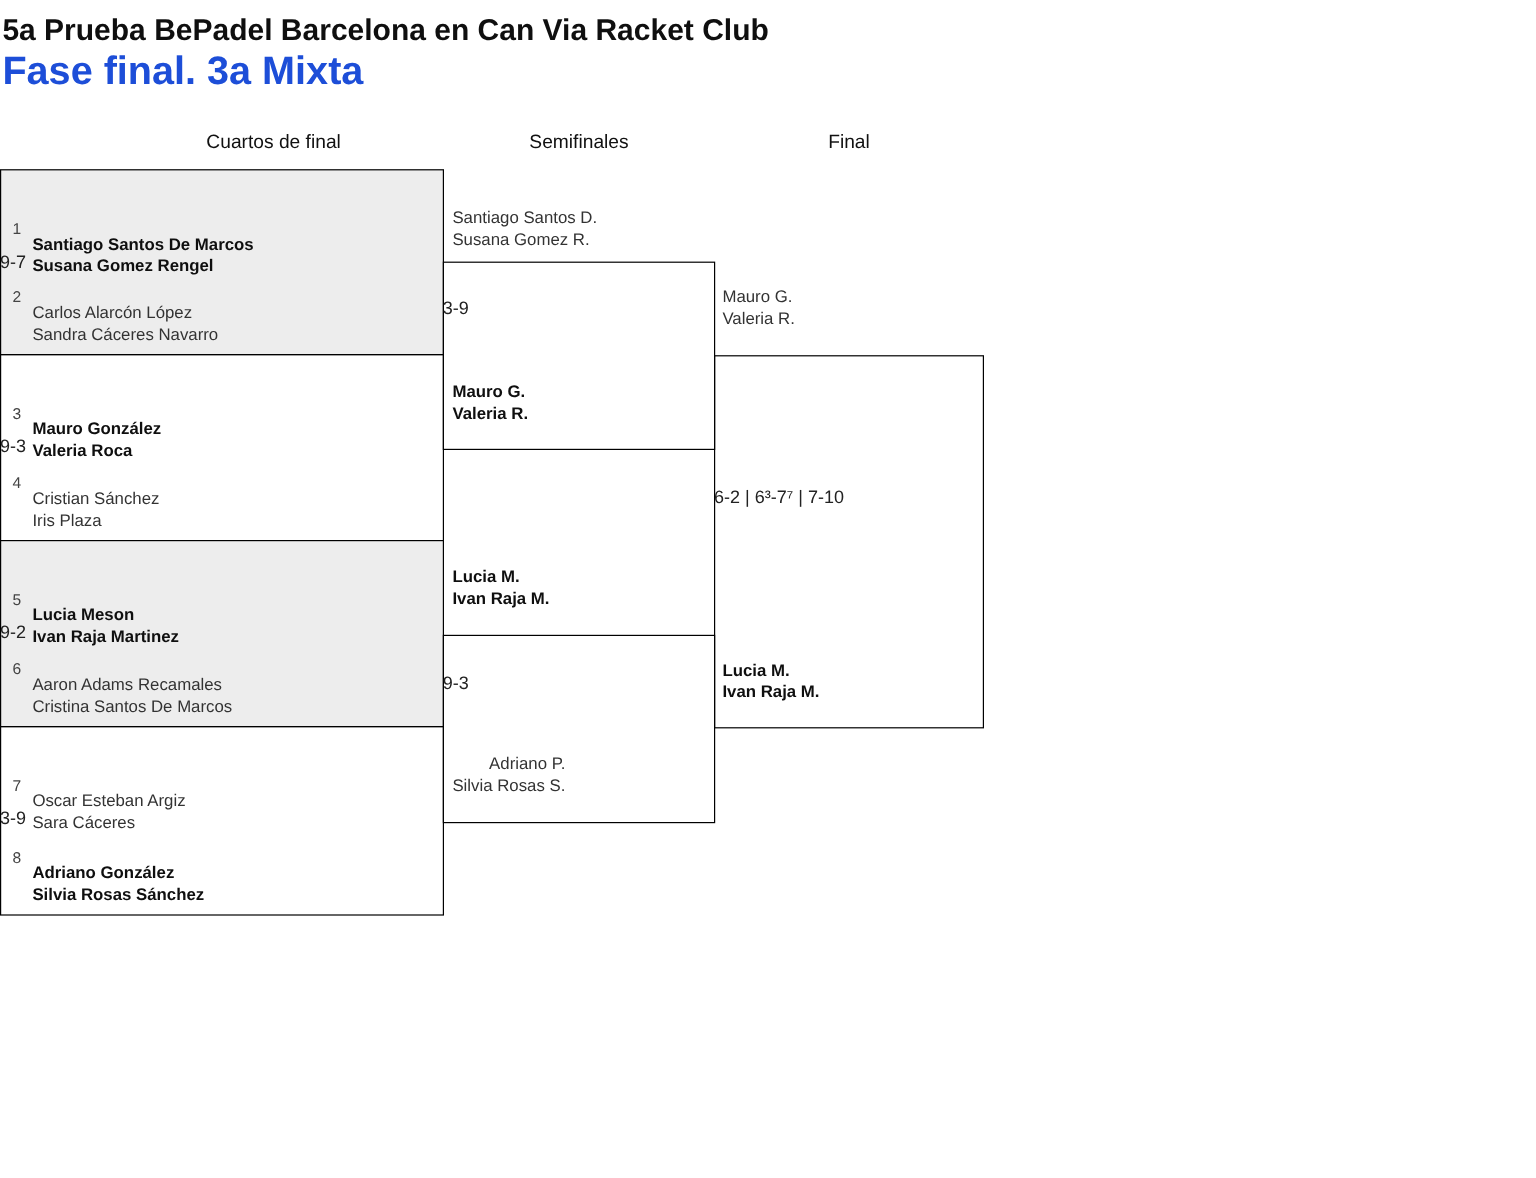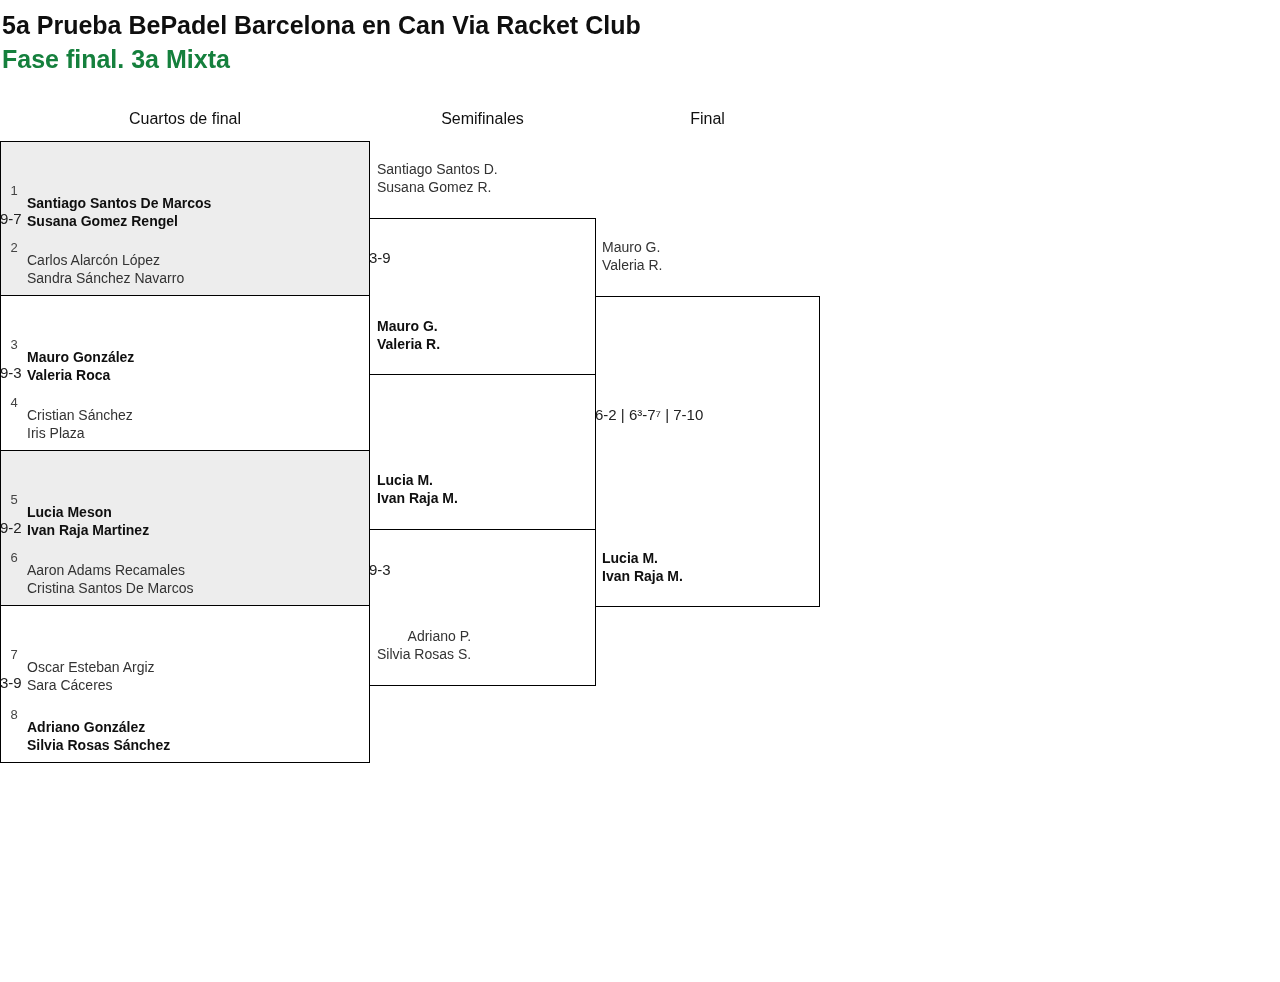--- a/index.html
+++ b/index.html
@@ -24,35 +24,35 @@
     font-weight: 600;
     line-height: 34px;
     color: #0f0f0f;
     white-space: nowrap;
     text-align: right;
   }
   .subtitle {
     position: absolute;
     left: 2px;
     top: 42px;
-    font-size: 25px;
+    font-size: 33px;
     font-weight: 600;
     line-height: 34px;
-    color: #15803d;
+    color: #1d4ed8;
     white-space: nowrap;
   }
   .round-header {
     position: absolute;
     top: 110px;
     font-size: 16px;
     font-weight: 500;
     text-align: center;
     color: #111111;
   }
-  .rh-qf { left: 0px;   width: 370px; }
+  .rh-qf { left: 0px;   width: 370px; padding-left: 43px; }
   .rh-sf { left: 369px; width: 227px; }
   .rh-f  { left: 595px; width: 225px; }
 
   
   .mbox {
     position: absolute;
     box-sizing: border-box;
     border: 1px solid #000000;
     background: transparent;
   }
@@ -101,21 +101,21 @@
     font-size: 14px;
     line-height: 18px;
     color: #333333;
     font-weight: 400;
     white-space: nowrap;
   }
   .pair-label.winner {
     font-weight: 700;
     color: #0f0f0f;
   }
-  .lbl-sf1-top { left: 377px; top: 160px; }
+  .lbl-sf1-top { left: 377px; top: 172px; }
   .lbl-sf1-bot { left: 377px; top: 317px; }
   .lbl-sf2-top { left: 377px; top: 471px; }
   .lbl-sf2-bot { left: 377px; top: 627px; text-align: right; }
   .lbl-fin-top { left: 602px; top: 238px; }
   .lbl-fin-bot { left: 602px; top: 549px; }
 
   
   .score {
     position: absolute;
     text-align: left;
@@ -150,21 +150,21 @@
       <span class="seed">1</span>
       <span class="names">
         <span class="nline">Santiago Santos De Marcos</span>
         <span class="nline">Susana Gomez Rengel</span>
       </span>
     </div>
     <div class="slot slot-bottom">
       <span class="seed">2</span>
       <span class="names">
         <span class="nline">Carlos Alarcón López</span>
-        <span class="nline">Sandra Sánchez Navarro</span>
+        <span class="nline">Sandra Cáceres Navarro</span>
       </span>
     </div>
   </div>
   <div class="score score-qf score-qf1">9-7</div>
 
   <div class="mbox qf2">
     <div class="slot slot-top winner">
       <span class="seed">3</span>
       <span class="names">
         <span class="nline">Mauro González</span>

